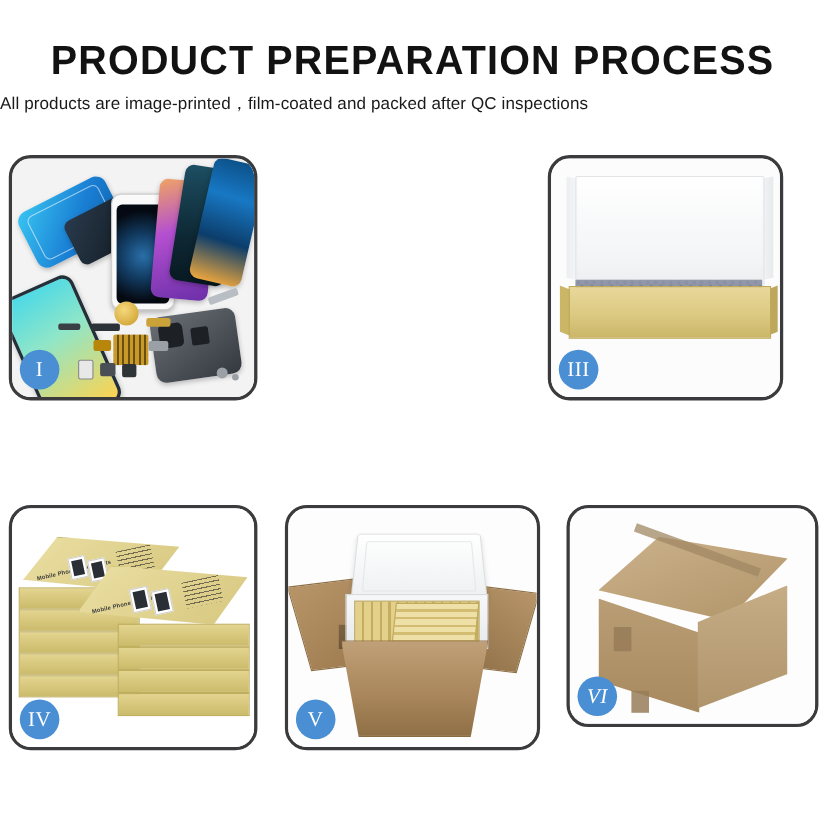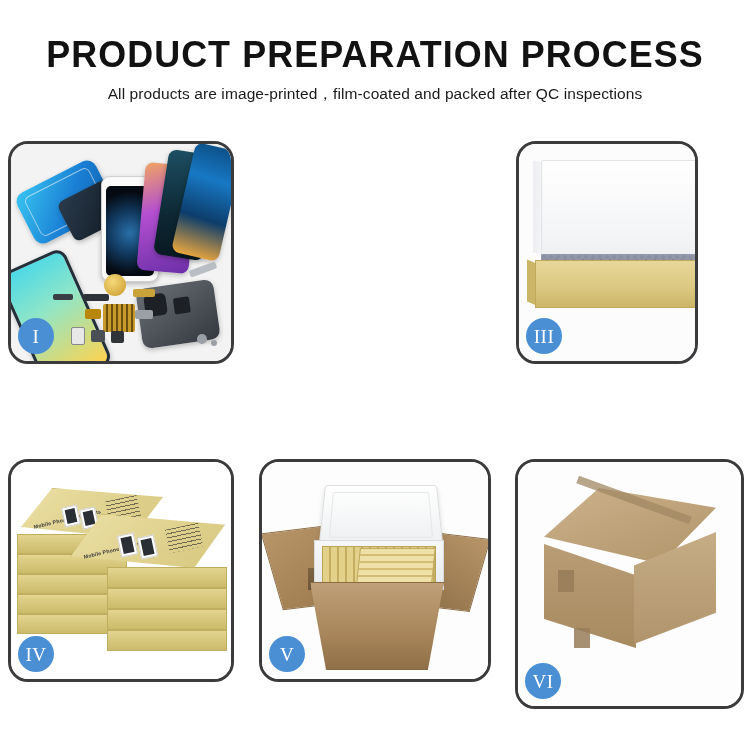--- a/index.html
+++ b/index.html
@@ -20,44 +20,44 @@
     font-size:37px;
     font-weight:bold;
     letter-spacing:1.1px;
     color:#121212;
     font-family:"Liberation Sans", sans-serif;
     transform:scaleX(0.97);
     white-space:nowrap;
   }
   .subtitle{
     position:absolute;left:0;top:84px;width:750px;
-    text-align:center;
+    text-align:left;
     font-size:15.5px;
     font-weight:normal;
     color:#1a1a1a;
     letter-spacing:0.1px;
     white-space:nowrap;
   }
 
   
   .grid{position:absolute;left:0;top:0;width:750px;height:750px;}
   .panel{
     position:absolute;
     border:3.5px solid #3b3b3d;
     border-radius:20px;
     background:#fdfdfd;
     box-sizing:border-box;
     overflow:hidden;
   }
   .p1{left:8px;  top:141px; width:226px; height:223px;}
   .p2{left:271px;top:141px; width:226px; height:223px;}
-  .p3{left:516px;top:141px; width:182px; height:223px;}
+  .p3{left:498px;top:141px; width:214px; height:223px;}
   .p4{left:8px;  top:459px; width:226px; height:223px;}
   .p5{left:259px;top:459px; width:232px; height:223px;}
-  .p6{left:515px;top:459px; width:229px; height:250px;}
+  .p6{left:515px;top:459px; width:229px; height:202px;font-style:italic;}
 
   .stage{position:absolute;inset:0;overflow:hidden;}
 
   .badge{
     position:absolute;
     left:7px;bottom:7px;
     width:36px;height:36px;
     border-radius:50%;
     background:#4a8ed4;
     color:#ffffff;

